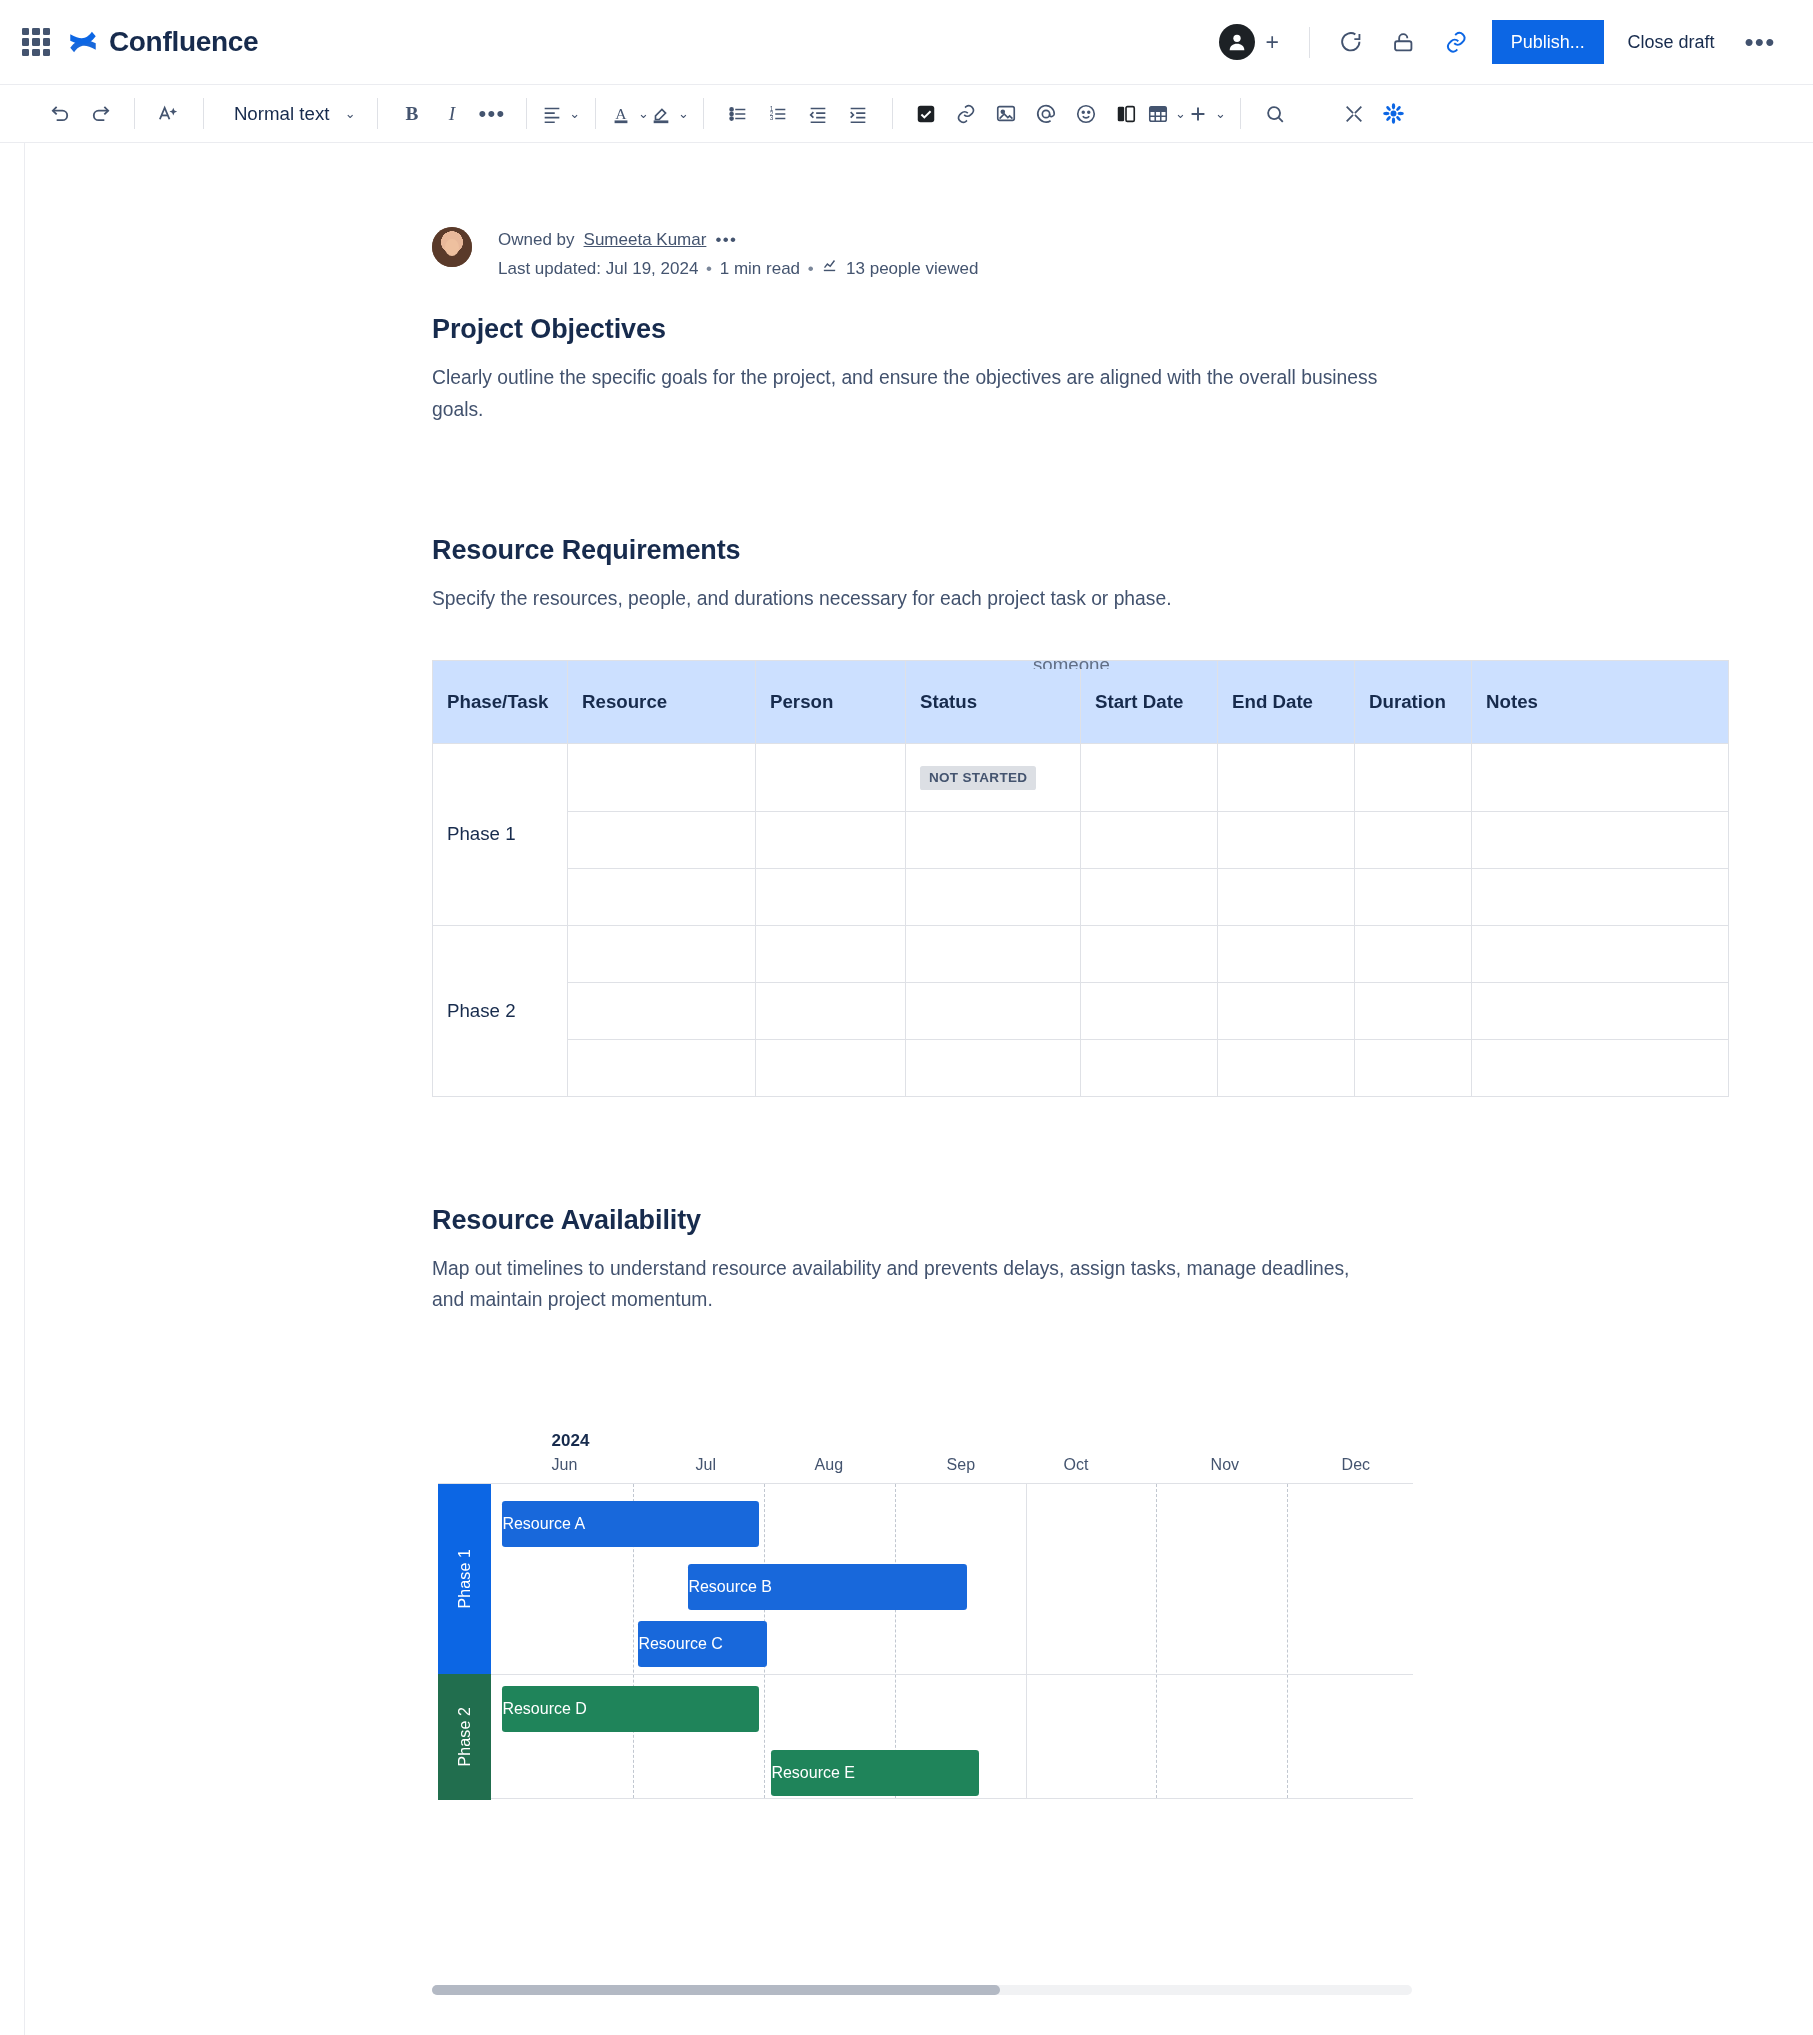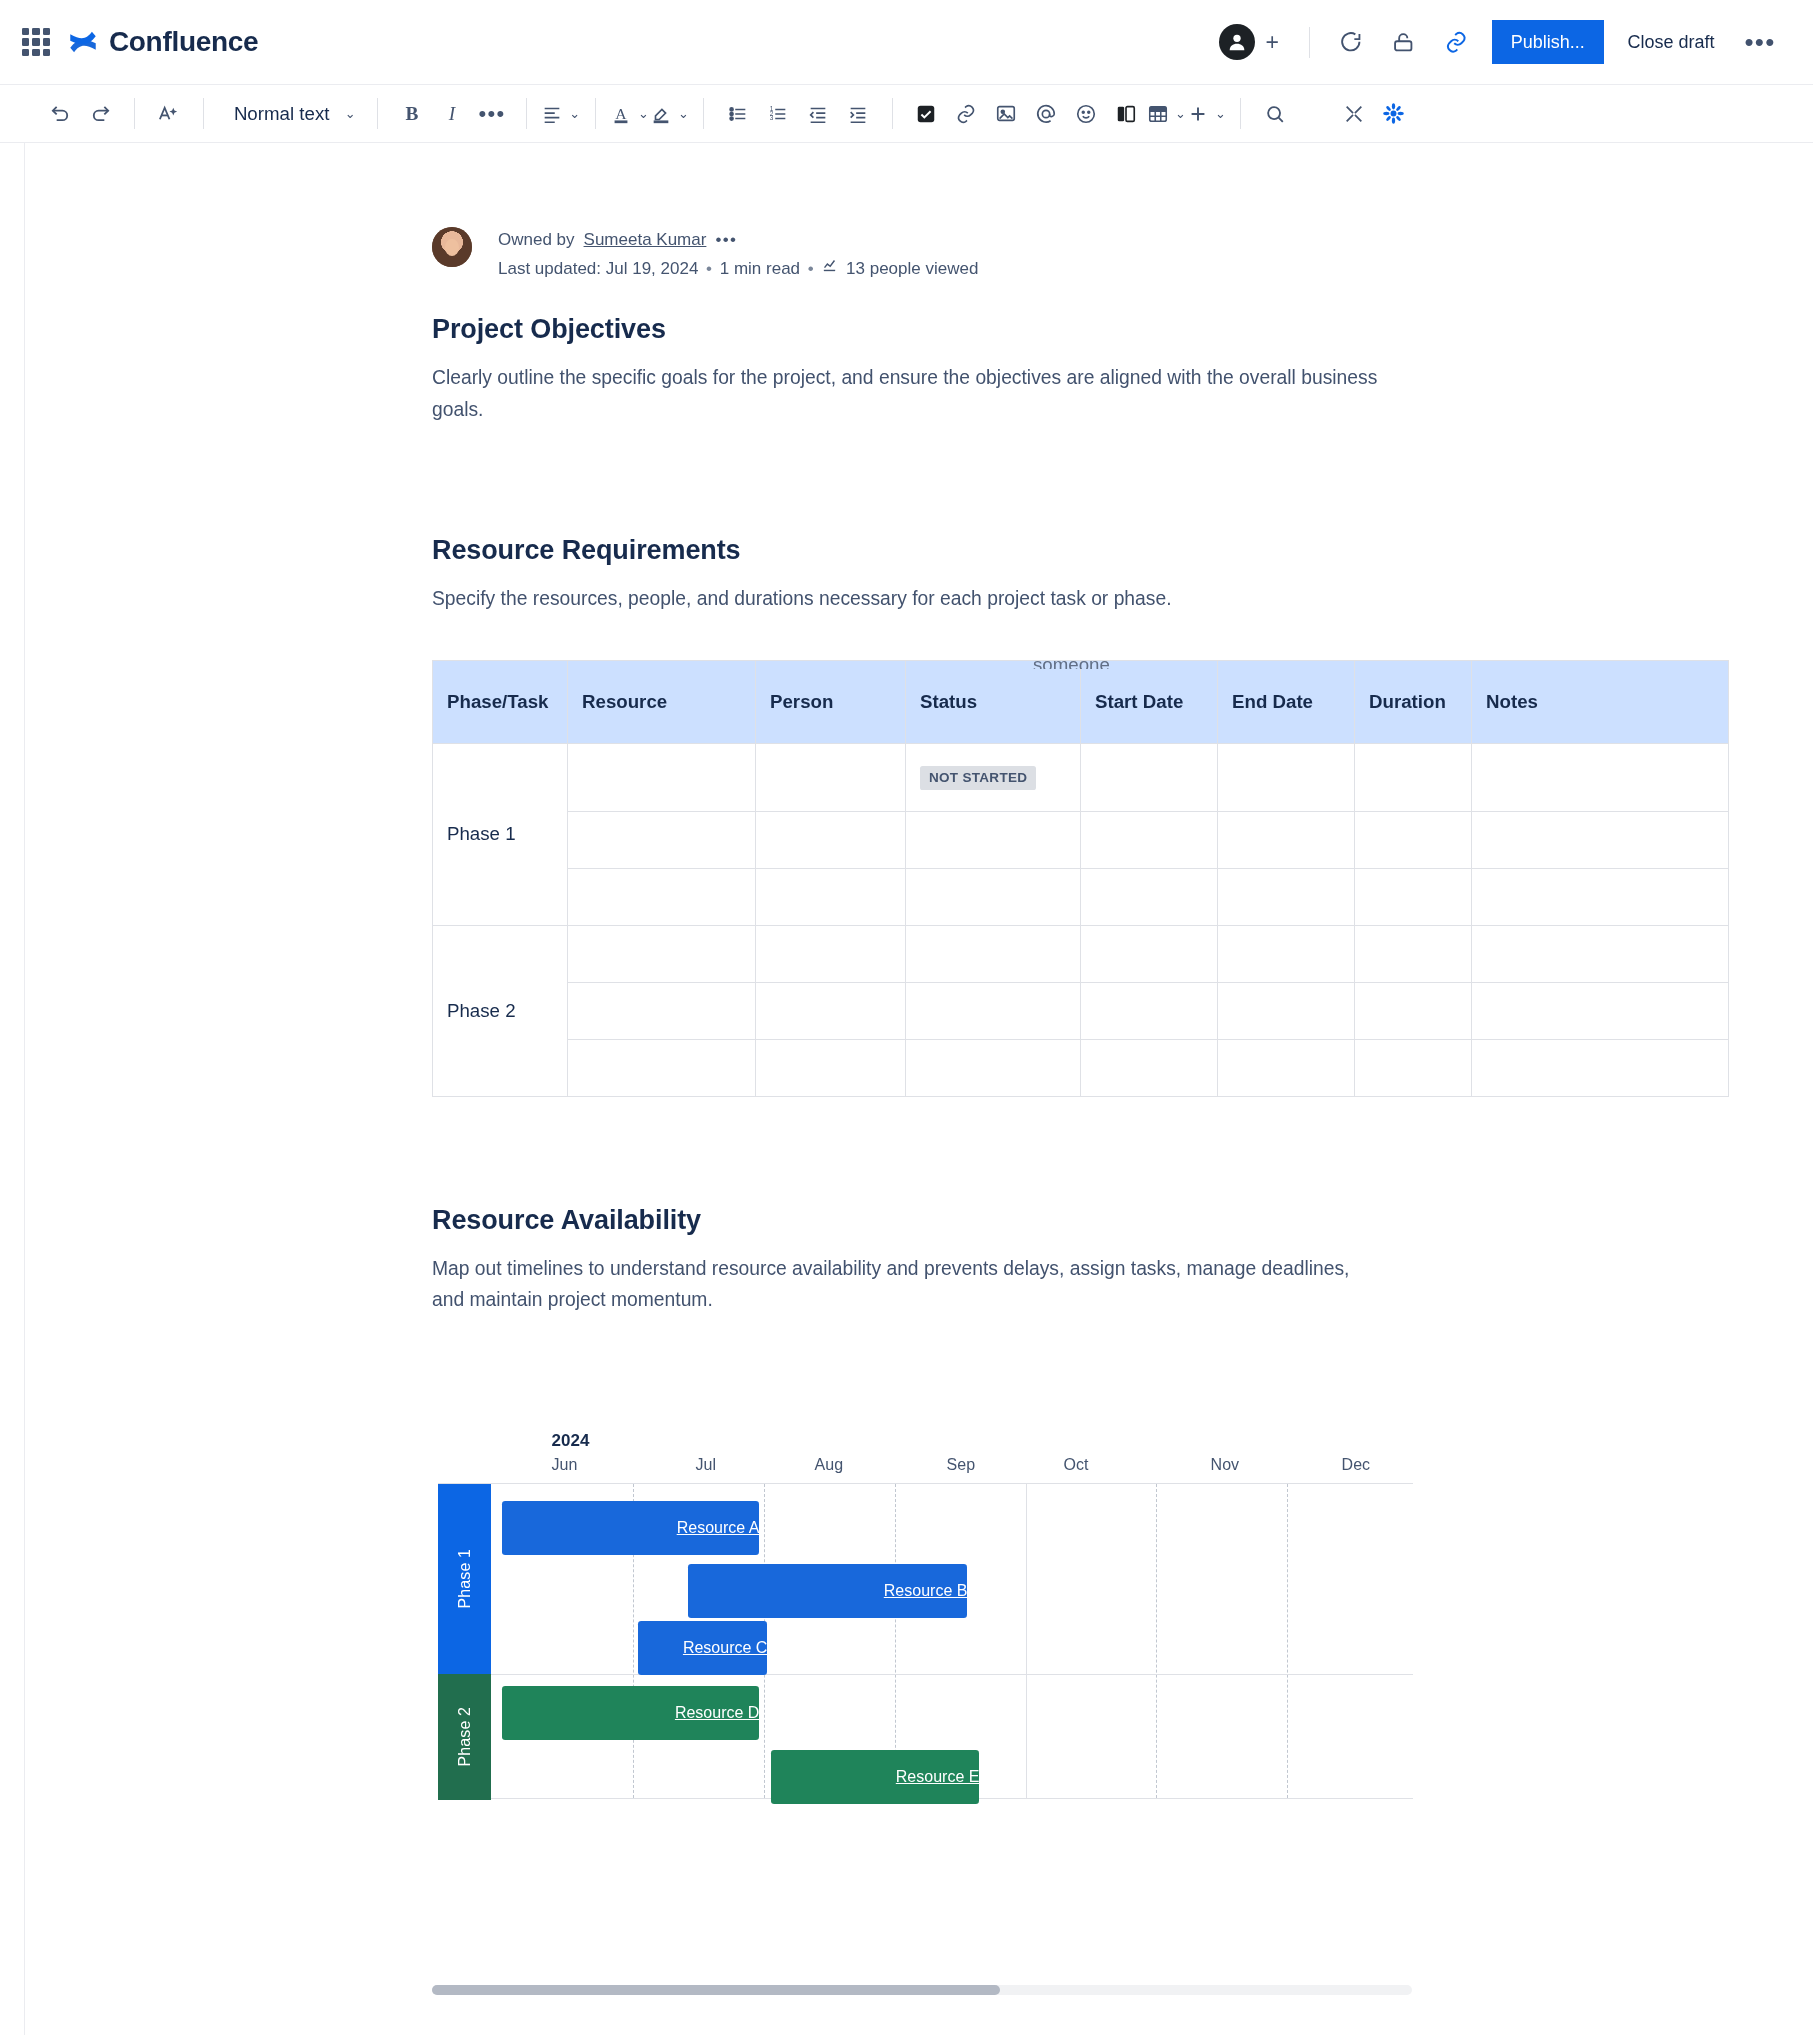--- a/index.html
+++ b/index.html
@@ -132,21 +132,21 @@
   .gantt-months { position: absolute; left: 0; top: 24.5px; width: 100%; height: 22px; }
   .gantt-months span { position: absolute; font-size: 16px; color: #44546F; }
   .gantt-body { position: relative; border-top: 0.6px solid #dfe1e6; border-bottom: 0.6px solid #dfe1e6; height: 316px; width: 975px; }
   .gridline { position: absolute; top: 0; bottom: 0; width: 0; border-left: 0.6px dashed #c1c7d0; }
   .gridline.solid { border-left: 0.6px solid #dfe1e6; }
   .phase-band { position: absolute; left: 0; width: 53px; display: flex; align-items: center; justify-content: center; }
   .phase-band span { writing-mode: vertical-rl; transform: rotate(180deg); color: #fff; font-size: 16px; font-weight: 500; letter-spacing: 0.1px; }
   .band-blue { background: #0c66e4; }
   .band-green { background: #216e4e; }
   .band-sep { position: absolute; left: 53px; right: 0; height: 0.6px; background: #dfe1e6; }
-  .task-bar { position: absolute; height: 54px; border-radius: 3.2px; display: flex; align-items: center; justify-content: flex-end; color: #fff; font-size: 16px; text-decoration: underline; }
+  .task-bar { position: absolute; height: 46px; border-radius: 3.2px; display: flex; align-items: center; justify-content: flex-start; color: #fff; font-size: 16px; }
   .bar-blue { background: #1868db; }
   .bar-green { background: #1f845a; }
 
   
   .hscroll { position: absolute; left: 432px; bottom: 40px; width: 980px; height: 10.3px; background: #f1f2f4; border-radius: 5.2px; }
   .hscroll .thumb { position: absolute; left: 0; top: 0; height: 10.3px; width: 568px; background: #b3b9c4; border-radius: 5.2px; }
 </style>
 </head>
 <body>
 

